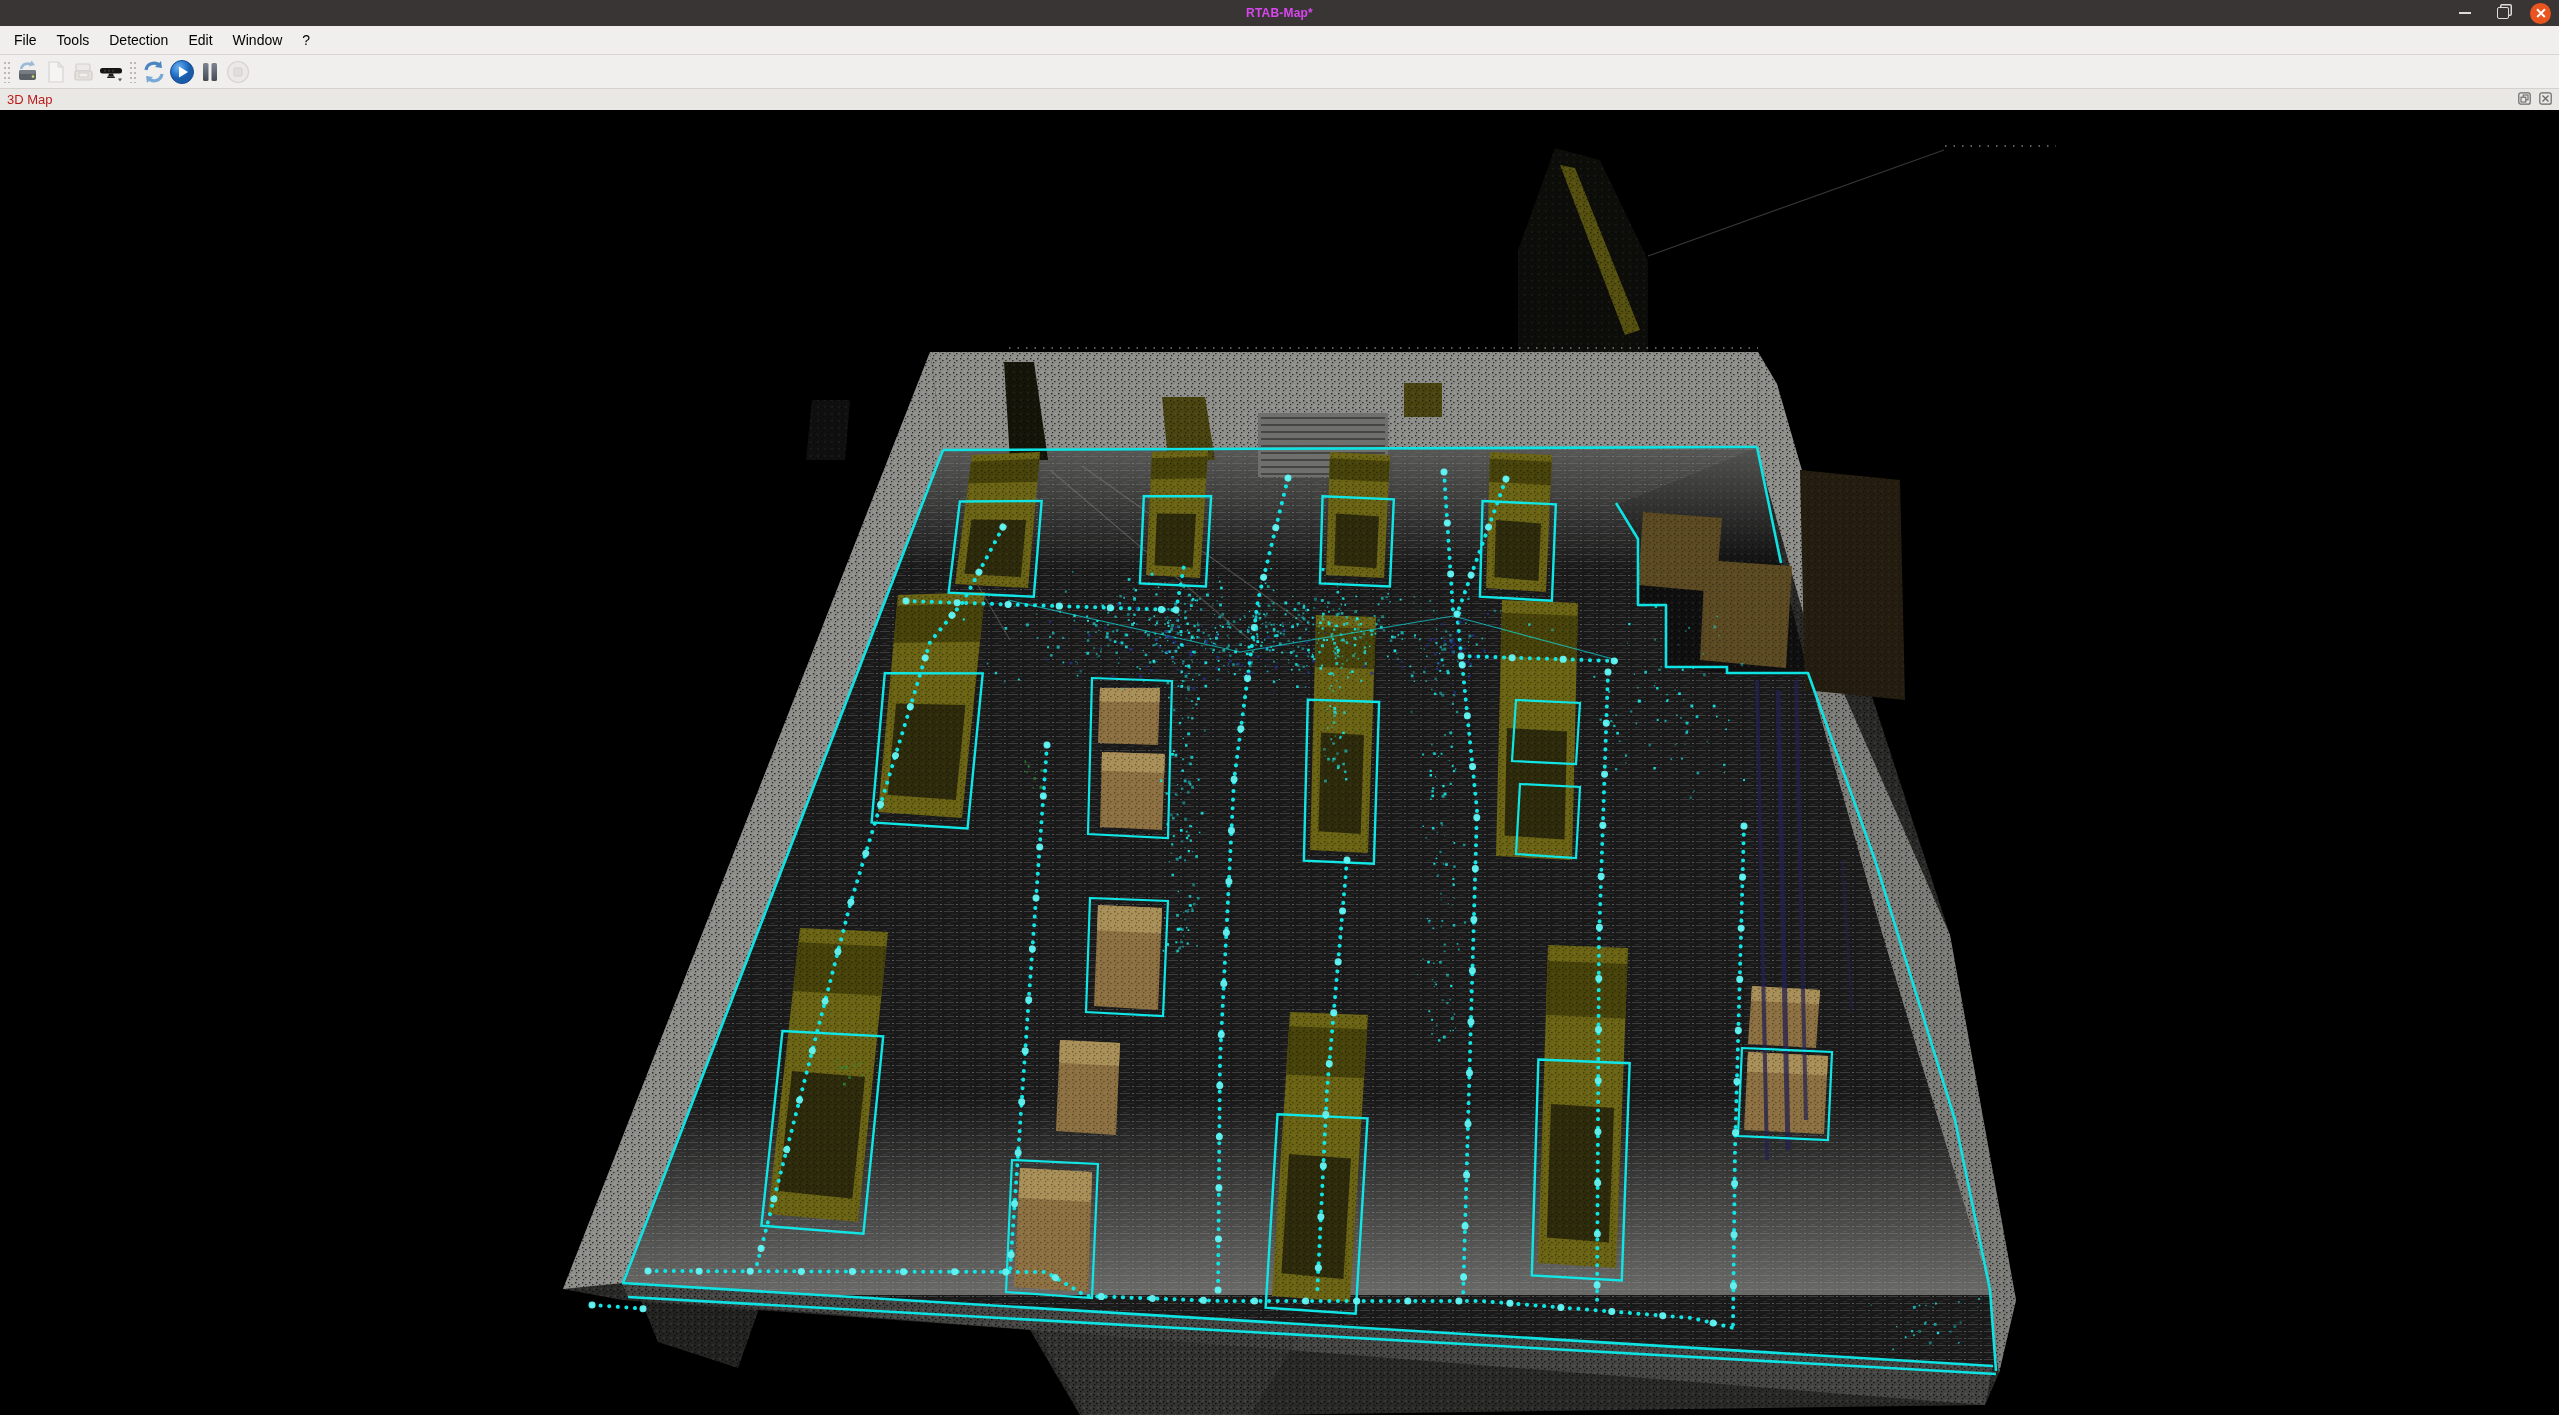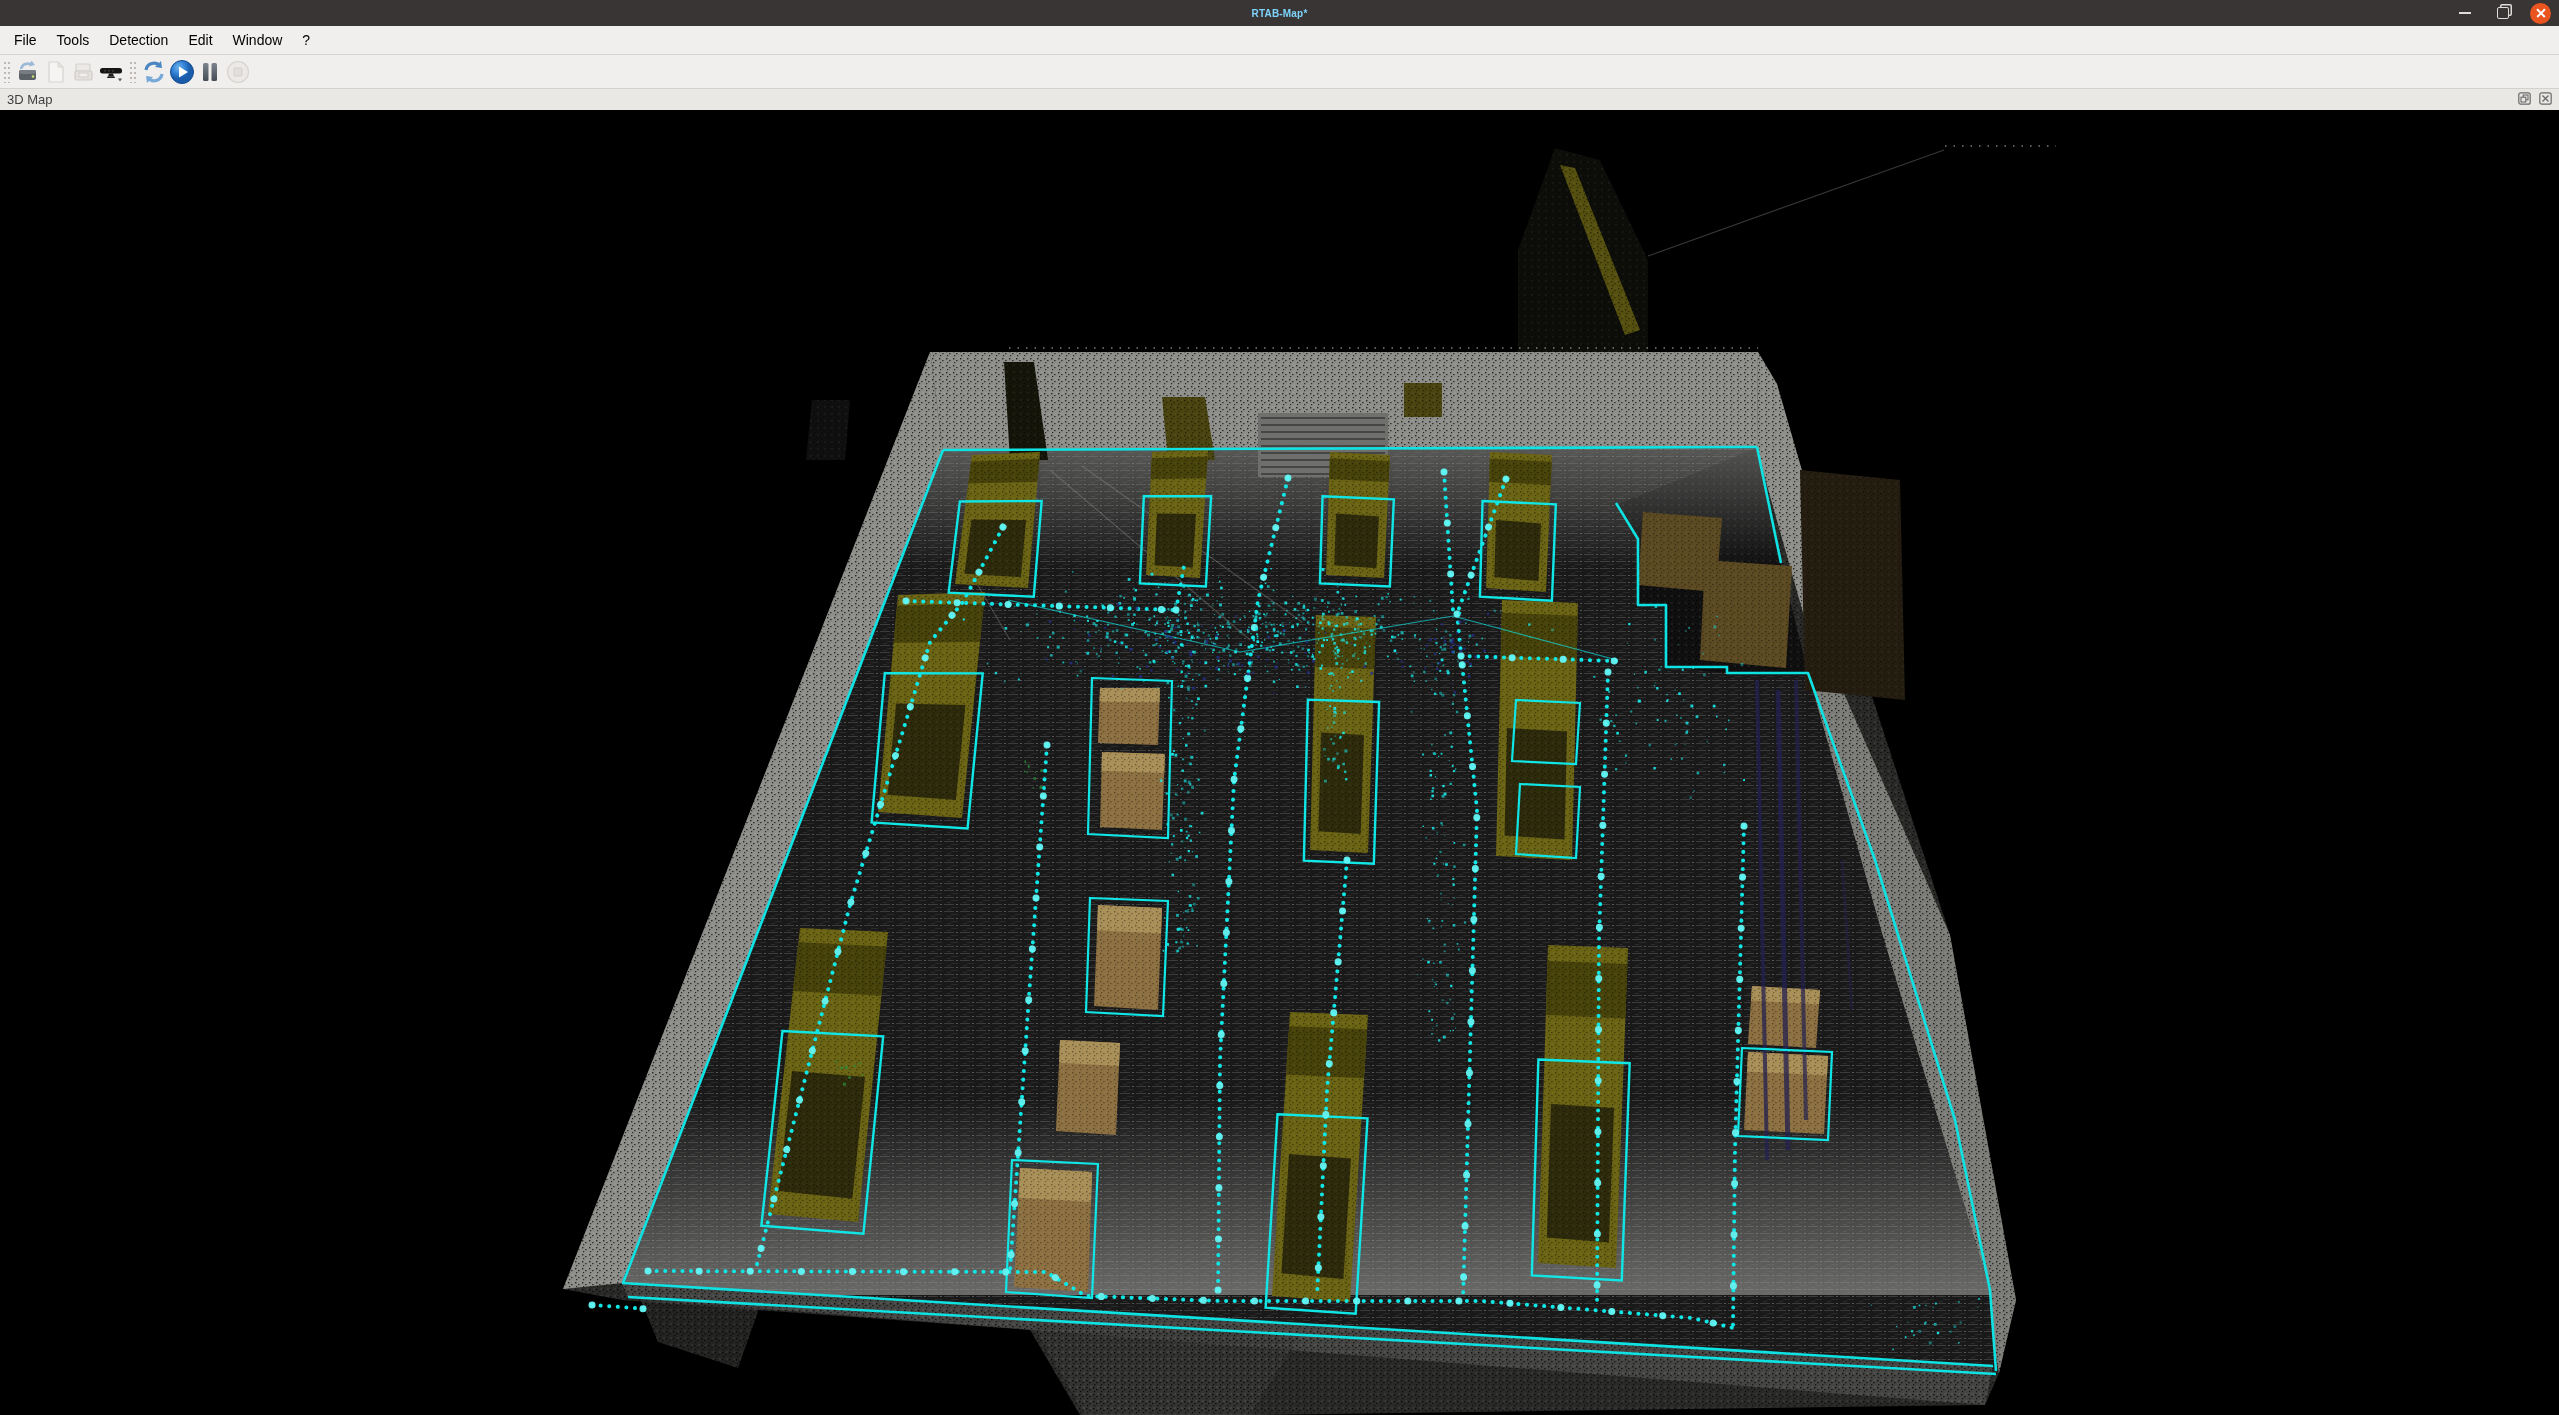--- a/index.html
+++ b/index.html
@@ -2,21 +2,21 @@
 <html><head>
 <meta charset="utf-8">
 <style>
   html,body{margin:0;padding:0;background:#000;}
   #app{position:relative;width:2559px;height:1415px;overflow:hidden;
        font-family:"Liberation Sans", sans-serif; -webkit-font-smoothing:antialiased;}
 
   
   #titlebar{position:absolute;left:0;top:0;width:100%;height:26px;background:#393534;
             display:flex;align-items:center;justify-content:center;}
-  #titlebar .title{color:#7dd3fc;font-size:10px;font-weight:bold;letter-spacing:.2px;}
+  #titlebar .title{color:#d946ef;font-size:12px;font-weight:bold;letter-spacing:.2px;}
   #win-controls{position:absolute;right:8px;top:0;height:26px;display:flex;align-items:center;gap:16px;}
   .winbtn{width:22px;height:22px;display:flex;align-items:center;justify-content:center;cursor:default;}
   #btn-min span{display:block;width:12px;height:2px;background:#dedbd8;}
   #btn-restore span{display:block;width:10px;height:10px;border:1.5px solid #dedbd8;border-radius:2px;
       box-shadow:3px -3px 0 -1.5px #393534, 3px -3px 0 0 #dedbd8;}
   #btn-close{width:21px;height:21px;border-radius:50%;background:#e9541f;position:relative;}
   #btn-close:before,#btn-close:after{content:"";position:absolute;left:50%;top:50%;width:11px;height:1.8px;
       background:#fff;transform-origin:center;}
   #btn-close:before{transform:translate(-50%,-50%) rotate(45deg);}
   #btn-close:after{transform:translate(-50%,-50%) rotate(-45deg);}
@@ -30,21 +30,21 @@
            border-bottom:1px solid #d5d1cc;display:flex;align-items:center;}
   .grip{width:7px;height:22px;margin:0 4px 0 3px;
         background-image:radial-gradient(circle at 2px 2px, #bdb8b3 1.1px, transparent 1.3px);
         background-size:4px 5px;}
   .tbtn{width:28px;height:28px;display:flex;align-items:center;justify-content:center;border-radius:3px;}
   .tbtn.disabled{opacity:.45;}
   .tbtn svg{display:block;}
 
   #dockbar{position:absolute;left:0;top:89px;width:100%;height:21px;background:#eae8e5;
            border-bottom:2px solid #000;display:flex;align-items:center;}
-  #dockbar .dock-title{font-size:13px;color:#404040;margin-left:7px;}
+  #dockbar .dock-title{font-size:13px;color:#b91c1c;margin-left:7px;}
   #dock-buttons{position:absolute;right:6px;top:2px;display:flex;gap:6px;}
   .dockbtn{width:15px;height:15px;display:flex;align-items:center;justify-content:center;}
 
   
   #view{position:absolute;left:0;top:112px;width:2559px;height:1303px;background:#000;}
   #scene{display:block;}
 </style>
 </head>
 <body>
 

